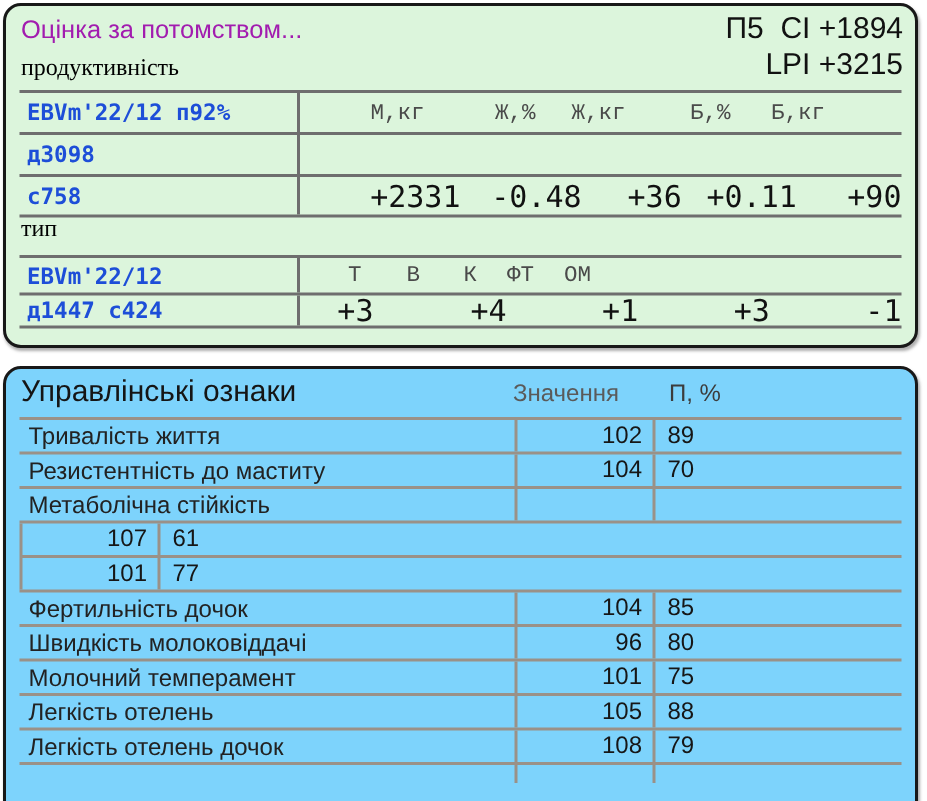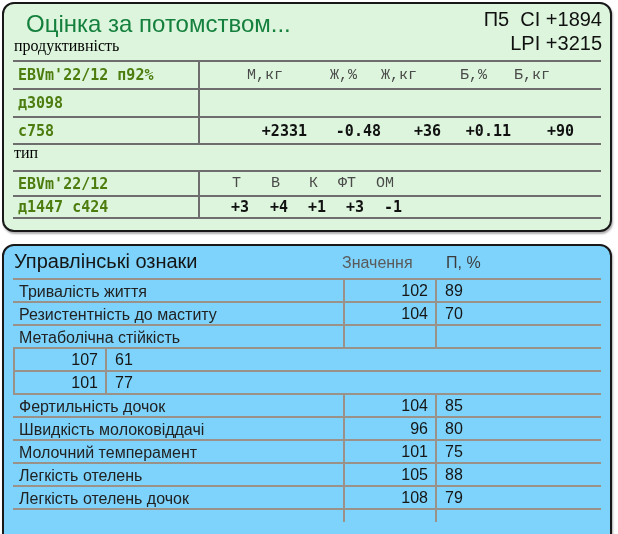--- a/index.html
+++ b/index.html
@@ -9,40 +9,40 @@
   }
   .panel{
     position:absolute;left:2px;width:610px;box-sizing:border-box;
     border:2px solid #181818;border-radius:12px;
     box-shadow:1px 2px 2px rgba(110,110,110,0.55);
   }
   #panel-offspring{top:2px;height:230px;background:#dcf5dc;}
   #panel-management{top:244px;height:332px;background:#7dd3fc;}
 
   
-  .op-title{position:absolute;left:22px;top:6px;font-size:24px;color:#15803d;}
+  .op-title{position:absolute;left:10px;top:6px;font-size:17px;color:#a21caf;}
   .op-ci{position:absolute;right:8px;top:4px;font-size:20px;color:#111;white-space:pre;}
   .op-lpi{position:absolute;right:8px;top:28px;font-size:20px;color:#111;}
   .op-sec{position:absolute;left:10px;font-family:"Liberation Serif",serif;font-size:16px;color:#000000;}
   #sec-prod{top:33px;}
   #sec-type{top:140px;}
 
   .gtable{position:absolute;left:9px;width:588px;border-top:2px solid #6e6e6e;}
   #table-prod{top:56px;}
   #table-type{top:166px;}
   .grow{display:flex;border-bottom:2px solid #6e6e6e;align-items:center;}
   .grow.h26{height:26px;} .grow.h25{height:25px;} .grow.h23{height:23px;} .grow.h20{height:20px;}
   .lcell{
     width:187px;box-sizing:border-box;border-right:2px solid #6e6e6e;
     height:100%;display:flex;align-items:center;padding-left:5px;
-    font-family:"DejaVu Sans Mono",monospace;font-weight:bold;font-size:15px;color:#4d7c0f;
+    font-family:"DejaVu Sans Mono",monospace;font-weight:bold;font-size:15px;color:#1d4ed8;
   }
   .vals{flex:1;display:flex;align-items:center;height:100%;}
   .vals span{display:inline-block;text-align:right;box-sizing:border-box;}
-  .valrow{font-family:"DejaVu Sans Mono",monospace;font-weight:bold;font-size:15px;color:#111;}
+  .valrow{font-family:"DejaVu Sans Mono",monospace;font-weight:normal;font-size:20px;color:#111;justify-content:space-between;}
   .hdrrow{font-family:"Liberation Mono",monospace;font-size:15px;color:#4a4a4a;}
   .hdrrow span{padding-right:24px;}
   
   .cols5a span:nth-child(1){width:107px;}
   .cols5a span:nth-child(2){width:74px;}
   .cols5a span:nth-child(3){width:60px;}
   .cols5a span:nth-child(4){width:70px;}
   .cols5a span:nth-child(5){width:63px;}
   
   .cols5b span:nth-child(1){width:49px;}

